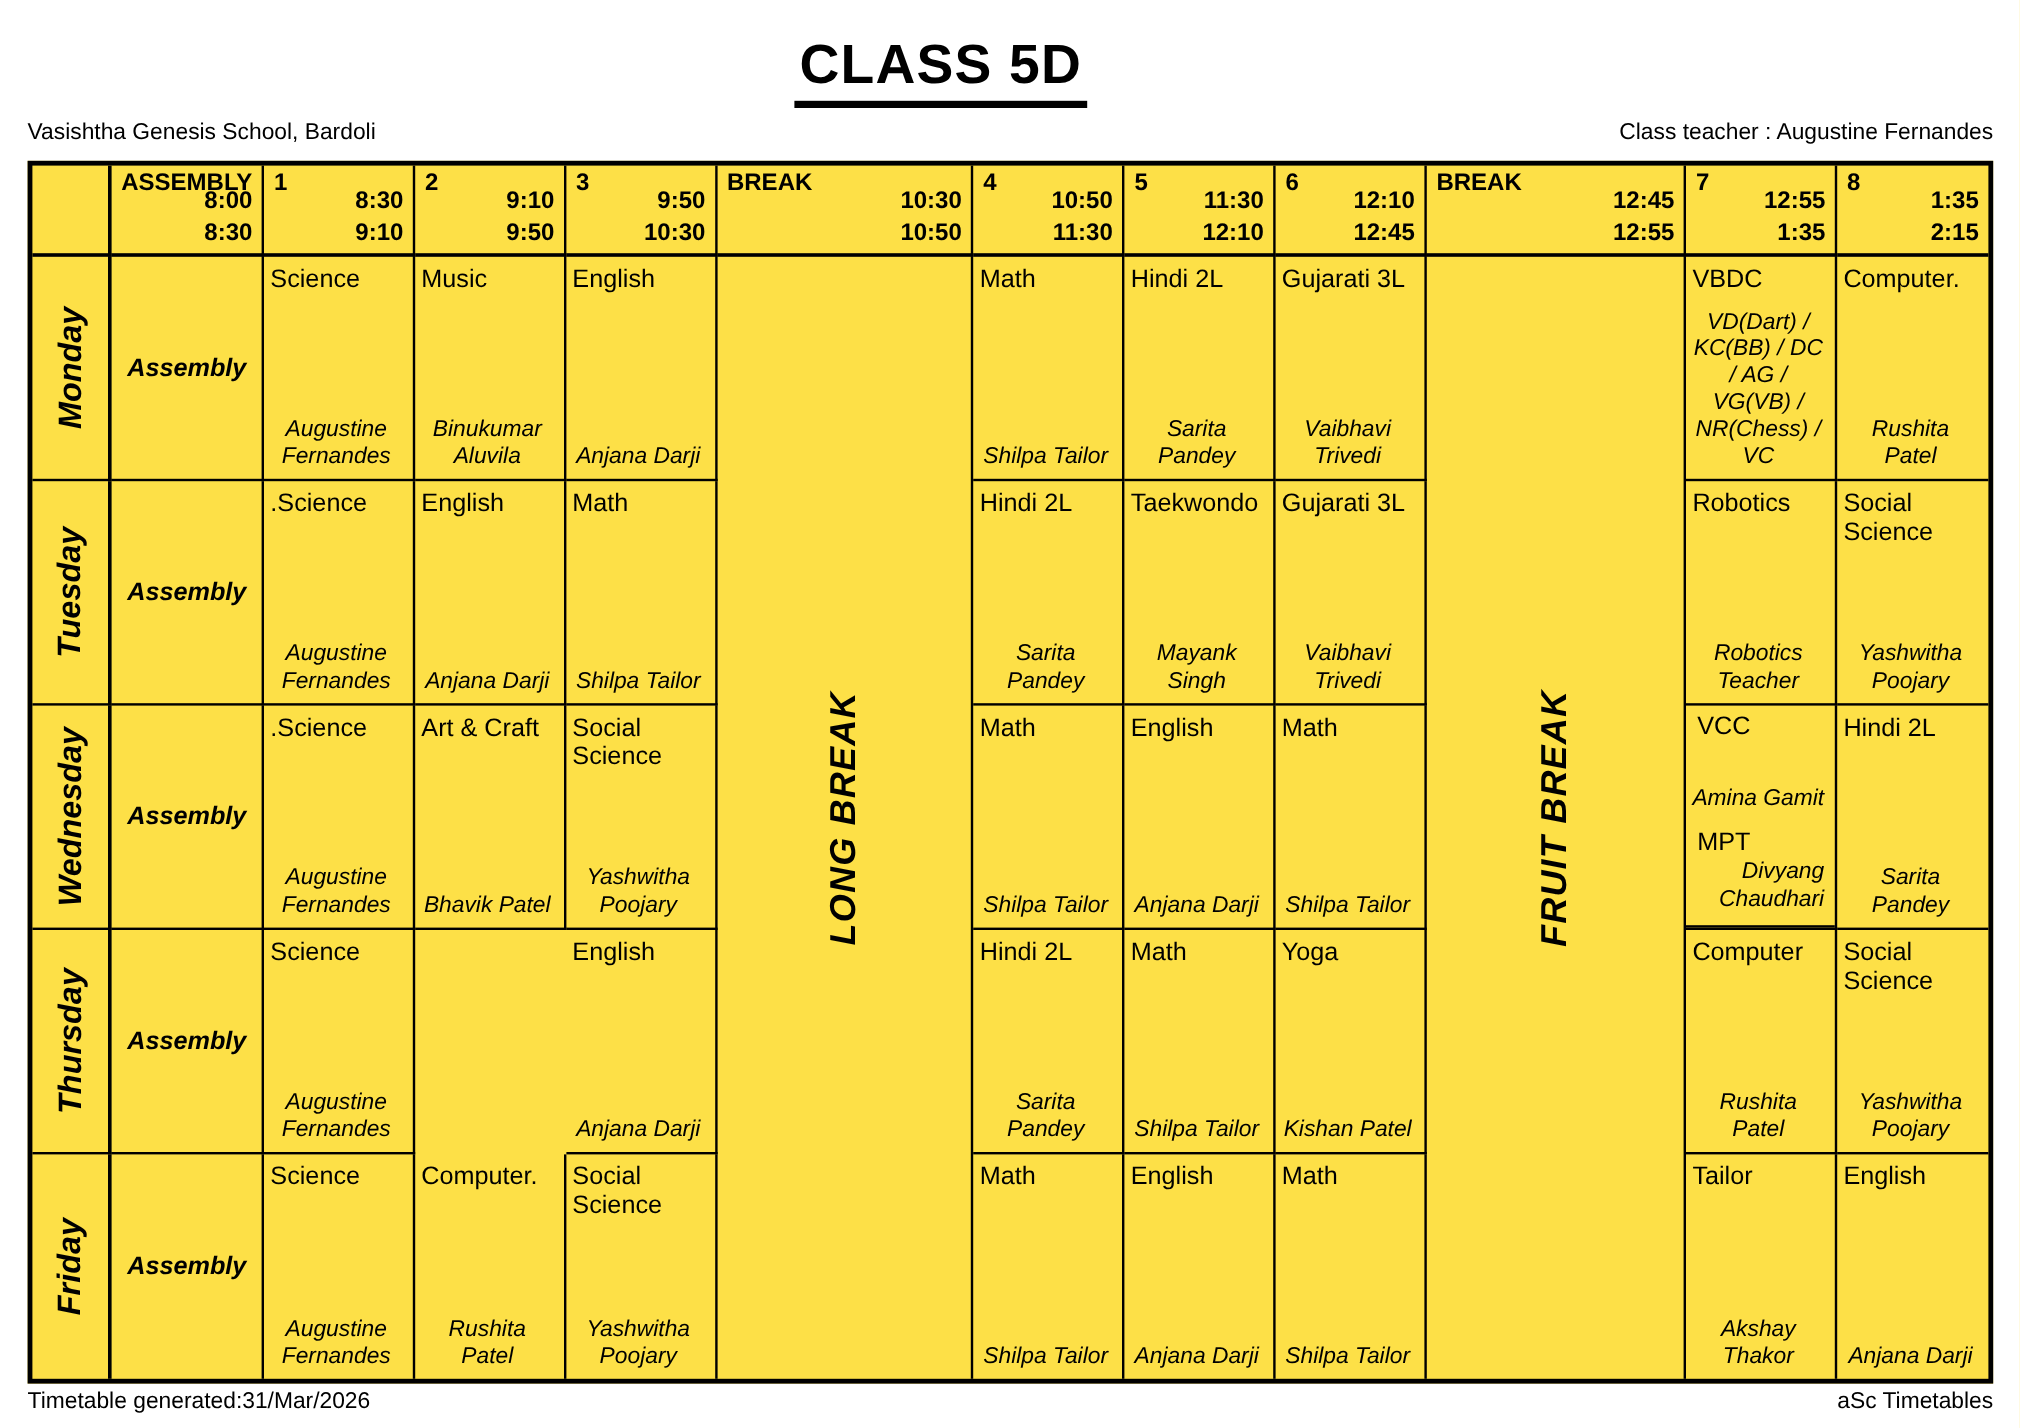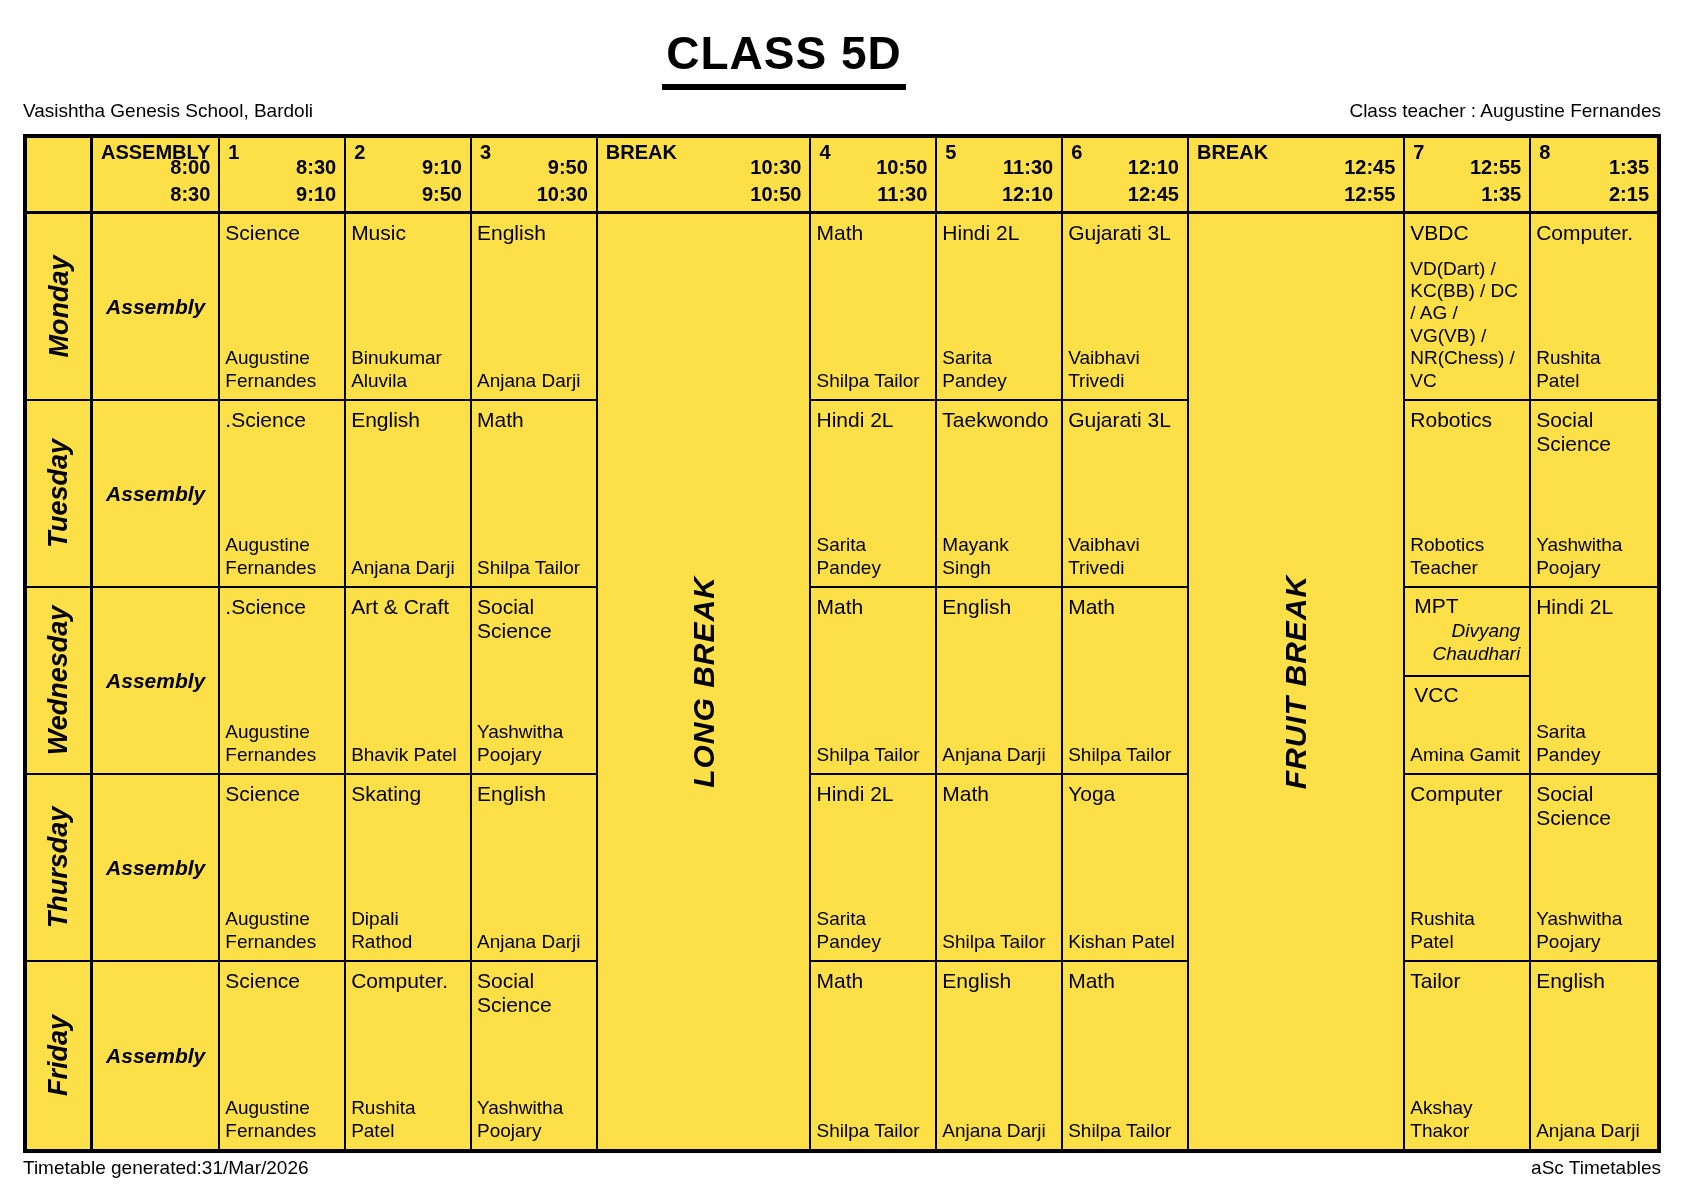--- a/index.html
+++ b/index.html
@@ -57,22 +57,22 @@
 
   .acell { display: flex; align-items: center; justify-content: center; }
   .alabel { font-size: 21px; font-weight: bold; font-style: italic; }
 
   .bcell { display: flex; align-items: center; justify-content: center; }
   .blabel { transform: rotate(-90deg); font-size: 30px; font-weight: bold; font-style: italic;
             white-space: nowrap; letter-spacing: 1px; }
 
   .pcell { padding: 7px 5px; }
   .subj { font-size: 21px; line-height: 1.15; }
-  .teach { position: absolute; left: 5px; right: 9px; bottom: 7px; text-align: left;
-           font-size: 19px; line-height: 1.18; }
+  .teach { position: absolute; left: 5px; right: 9px; bottom: 7px; text-align: center;
+           font-style: italic; font-size: 19px; line-height: 1.18; }
 
   .pcell.split { padding: 0; display: flex; flex-direction: column; }
   .subcell { position: relative; padding: 6px 9px; }
   .subcell.top { height: 48%; border-bottom: 2px solid #000; }
   .subcell.bot { flex: 1; }
   .teach-inline { text-align: right; font-style: italic; font-size: 19px; line-height: 1.18;
                   margin-top: 2px; }
 
   .footer-row {
     width: 1638px; margin: 4px 0 0 23px;
@@ -282,47 +282,43 @@
   </div>
   <div class="cell r4 c8 pcell">
     <div class="subj">English</div>
     <div class="teach">Anjana Darji</div>
   </div>
   <div class="cell r4 c9 pcell">
     <div class="subj">Math</div>
     <div class="teach">Shilpa Tailor</div>
   </div>
   <div class="cell r4 c11 pcell split">
+    <div class="subcell bot">
+      <div class="subj">VCC</div>
+      <div class="teach">Amina Gamit</div>
+    </div>
     <div class="subcell top">
       <div class="subj">MPT</div>
       <div class="teach-inline">Divyang Chaudhari</div>
     </div>
-    <div class="subcell bot">
-      <div class="subj">VCC</div>
-      <div class="teach">Amina Gamit</div>
-    </div>
   </div>
   <div class="cell r4 c12 pcell">
     <div class="subj">Hindi 2L</div>
     <div class="teach">Sarita Pandey</div>
   </div>
 
   <div class="cell r5 c1 dcell">
     <span class="dlabel">Thursday</span>
   </div>
   <div class="cell r5 c2 acell">
     <span class="alabel">Assembly</span>
   </div>
   <div class="cell r5 c3 pcell">
     <div class="subj">Science</div>
     <div class="teach">Augustine Fernandes</div>
-  </div>
-  <div class="cell r5 c4 pcell">
-    <div class="subj">Skating</div>
-    <div class="teach">Dipali Rathod</div>
   </div>
   <div class="cell r5 c5 pcell">
     <div class="subj">English</div>
     <div class="teach">Anjana Darji</div>
   </div>
   <div class="cell r5 c7 pcell">
     <div class="subj">Hindi 2L</div>
     <div class="teach">Sarita Pandey</div>
   </div>
   <div class="cell r5 c8 pcell">

